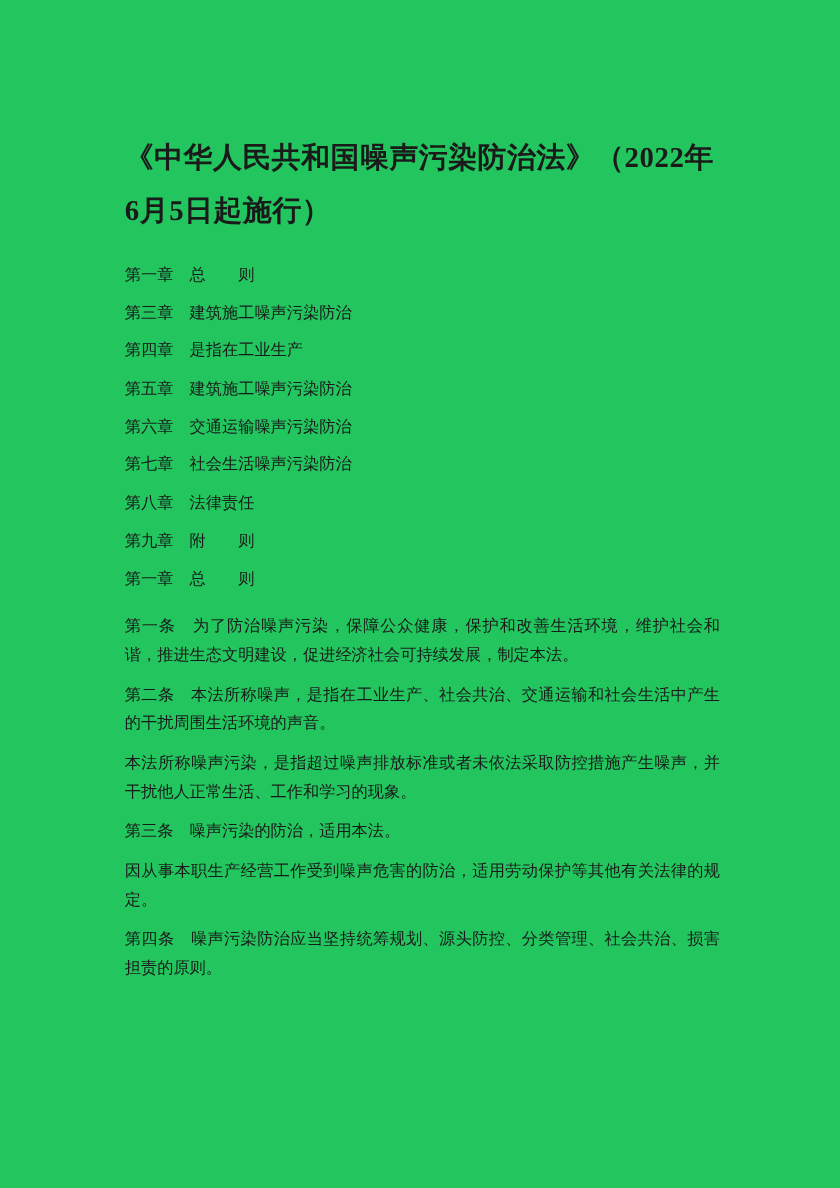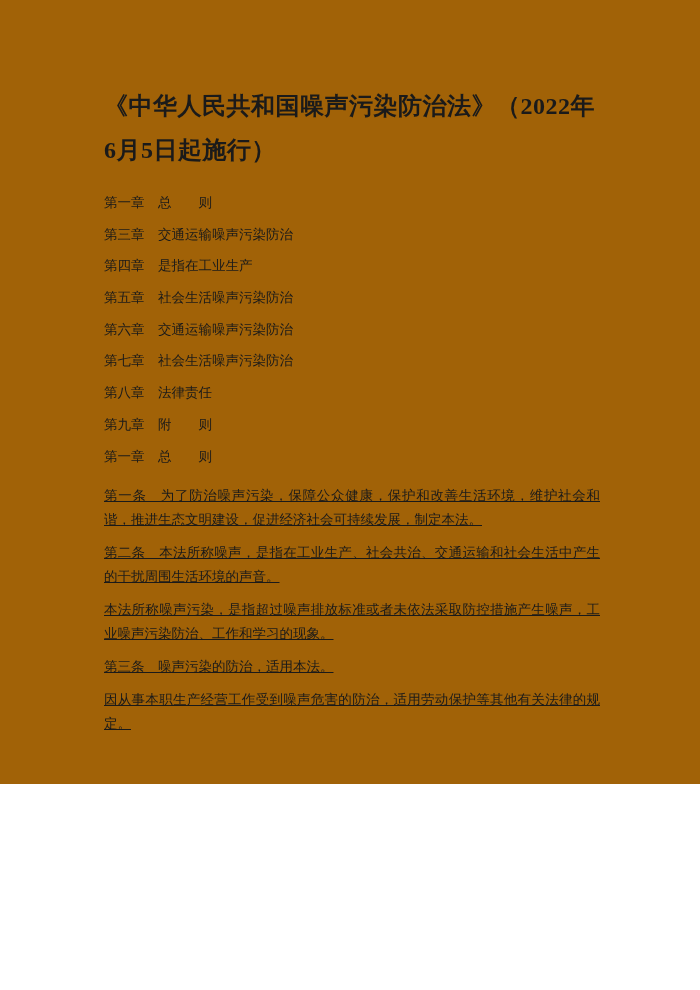--- a/index.html
+++ b/index.html
@@ -9,25 +9,25 @@
   }
   body {
     width: 700px;
     height: 990px;
     font-family: "Liberation Serif", "DejaVu Serif", serif;
     color: #1a1a1a;
     overflow: hidden;
   }
   .page {
     width: 700px;
-    height: 784px;
+    height: 990px;
     box-sizing: border-box;
-    padding: 84px 100px 0 104px;
+    padding: 110px 100px 0 104px;
     position: relative;
-    background: #a16207;
+    background: #22c55e;
   }
   .doc-title {
     font-size: 24px;
     font-weight: bold;
     line-height: 1.85;
     letter-spacing: 0.5px;
     margin: 0 0 14px 0;
     text-align: left;
   }
   .toc-head {
@@ -47,48 +47,48 @@
     line-height: 2.35;
     margin: 0;
     white-space: pre;
   }
   .para {
     font-size: 13.5px;
     line-height: 1.78;
     margin: 0 0 9px 0;
     text-align: justify;
     text-justify: inter-ideograph;
-    text-decoration: underline;
   }
   .body-block {
     margin-top: 12px;
   }
 </style>
 </head>
 <body>
 
 <div class="page">
 
   <h1 class="doc-title">《中华人民共和国噪声污染防治法》（2022年6月5日起施行）</h1>
 
 
   <div>
     <p class="toc-item">第一章　总　　则</p>
-    <p class="toc-item">第三章　交通运输噪声污染防治</p>
+    <p class="toc-item">第三章　建筑施工噪声污染防治</p>
     <p class="toc-item">第四章　是指在工业生产</p>
-    <p class="toc-item">第五章　社会生活噪声污染防治</p>
+    <p class="toc-item">第五章　建筑施工噪声污染防治</p>
     <p class="toc-item">第六章　交通运输噪声污染防治</p>
     <p class="toc-item">第七章　社会生活噪声污染防治</p>
     <p class="toc-item">第八章　法律责任</p>
     <p class="toc-item">第九章　附　　则</p>
   </div>
 
   <p class="chapter-head">第一章　总　　则</p>
 
   <div class="body-block">
     <p class="para">第一条　为了防治噪声污染，保障公众健康，保护和改善生活环境，维护社会和谐，推进生态文明建设，促进经济社会可持续发展，制定本法。</p>
     <p class="para">第二条　本法所称噪声，是指在工业生产、社会共治、交通运输和社会生活中产生的干扰周围生活环境的声音。</p>
-    <p class="para">本法所称噪声污染，是指超过噪声排放标准或者未依法采取防控措施产生噪声，工业噪声污染防治、工作和学习的现象。</p>
+    <p class="para">本法所称噪声污染，是指超过噪声排放标准或者未依法采取防控措施产生噪声，并干扰他人正常生活、工作和学习的现象。</p>
     <p class="para">第三条　噪声污染的防治，适用本法。</p>
     <p class="para">因从事本职生产经营工作受到噪声危害的防治，适用劳动保护等其他有关法律的规定。</p>
+    <p class="para">第四条　噪声污染防治应当坚持统筹规划、源头防控、分类管理、社会共治、损害担责的原则。</p>
   </div>
 
 </div>
 
 </body></html>

